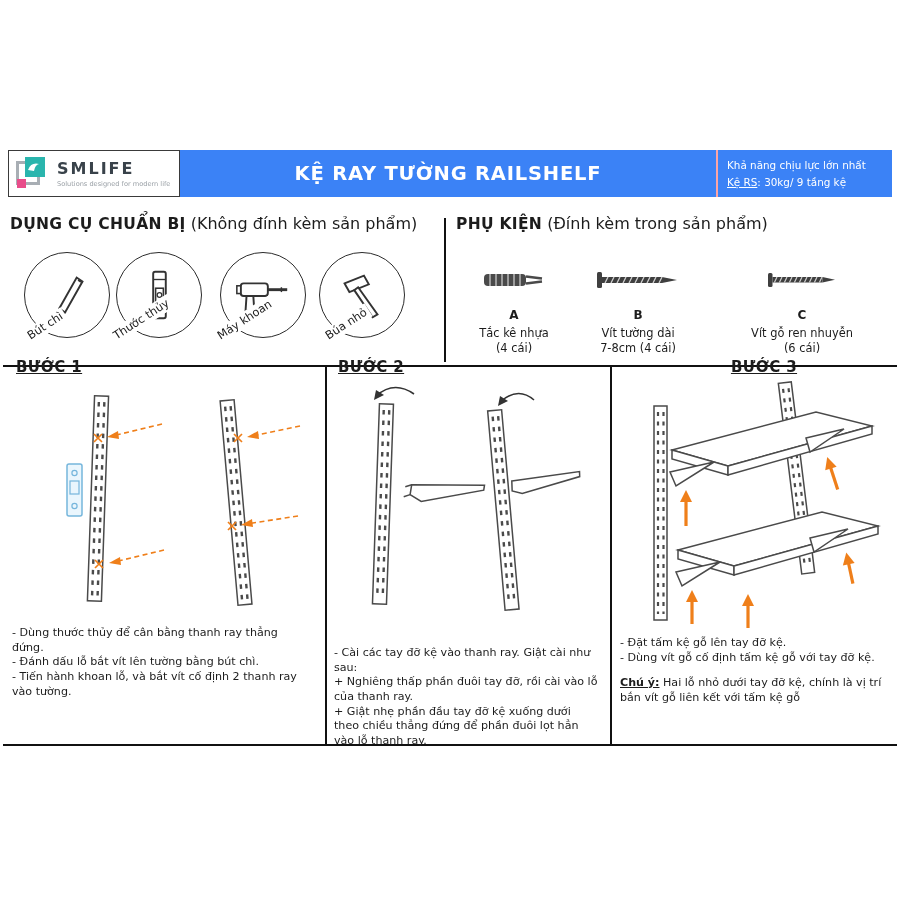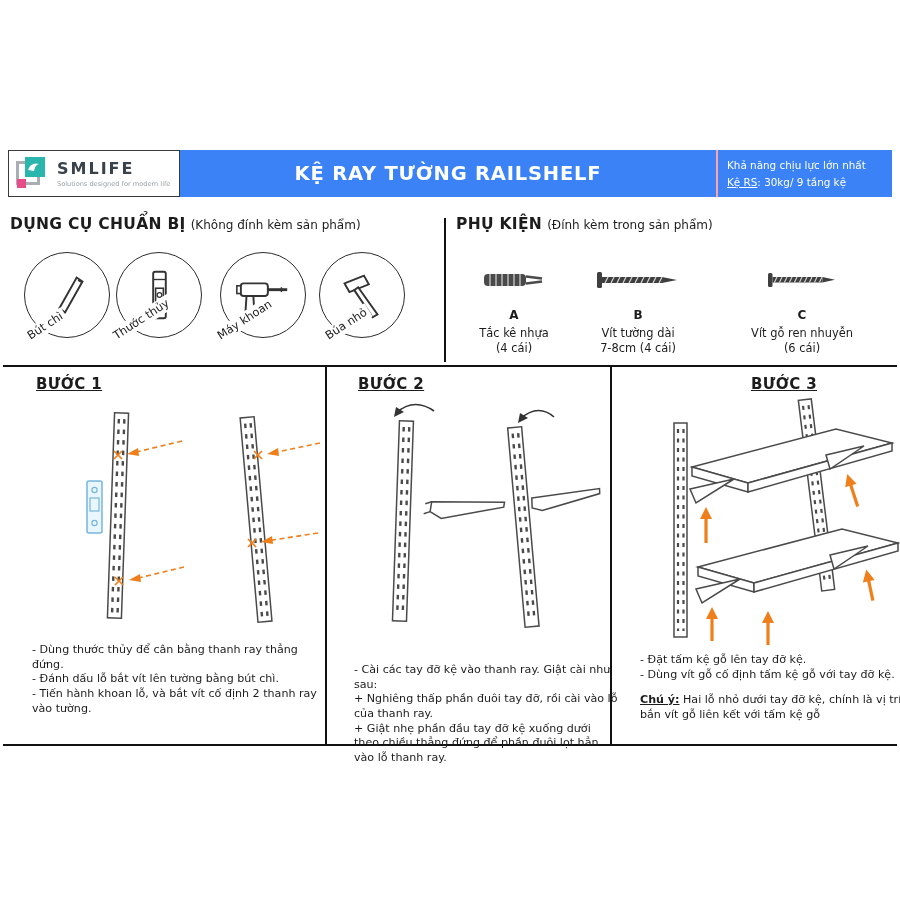--- a/index.html
+++ b/index.html
@@ -16,38 +16,38 @@
   .logo-pink{position:absolute;left:1px;top:22px;width:9px;height:9px;background:#e84d8a;}
   .brand{font-size:16px;font-weight:bold;letter-spacing:2px;color:#39424a;}
   .tagline{font-size:6.6px;color:#9aa0a6;margin-top:2px;white-space:nowrap;}
   .title-bar{flex:1;background:#3b82f6;color:#fff;display:flex;align-items:stretch;}
   .main-title{flex:1;display:flex;align-items:center;justify-content:center;font-size:19.5px;font-weight:bold;letter-spacing:.8px;}
   .capacity-box{width:176px;box-sizing:border-box;border-left:2px solid #fca5a5;padding:5px 9px;display:flex;flex-direction:column;justify-content:center;gap:2px;font-size:10.4px;line-height:1.35;}
   .u{text-decoration:underline;}
 
   
   .sec-title{font-size:15.5px;font-weight:800;letter-spacing:.3px;display:inline;}
-  .sec-sub{font-size:12px;font-weight:normal;display:inline;}
+  .sec-sub{font-size:16px;font-weight:normal;display:inline;}
   .tools-sec{position:absolute;left:10px;top:214px;width:432px;height:150px;}
   .acc-sec{position:absolute;left:456px;top:214px;width:436px;height:150px;}
   .tool-circle{position:absolute;top:38px;width:86px;height:86px;border:1.7px solid #2b2b2b;border-radius:50%;box-sizing:border-box;display:flex;align-items:center;justify-content:center;background:#fff;}
   .tool-label{position:absolute;top:117px;font-size:11.4px;background:#fff;padding:0 3px;white-space:nowrap;transform:rotate(-33deg);transform-origin:left center;border-bottom:1px solid #fff;}
   .v-div1{position:absolute;left:444px;top:218px;width:2px;height:144px;background:#111;}
   .acc-item{position:absolute;top:40px;text-align:center;}
   .acc-icon{height:52px;display:flex;align-items:center;justify-content:center;}
   .acc-letter{font-size:12px;font-weight:bold;margin-top:2px;}
   .acc-name{font-size:11.4px;margin-top:4px;line-height:1.3;}
   .acc-qty{font-size:11.4px;line-height:1.3;}
 
   
   .h-line{position:absolute;left:3px;width:894px;height:2px;background:#111;}
   .h-top{top:365px;} .h-bot{top:744px;}
   .v-div2{position:absolute;top:366px;width:2px;height:378px;background:#111;}
   .vd-a{left:325px;} .vd-b{left:610px;}
-  .step{position:absolute;top:371px;margin-left:20px;}
+  .step{position:absolute;top:354px;}
   .step1{left:12px;width:302px;}
   .step2{left:334px;width:268px;}
   .step3{left:620px;width:268px;}
   .step-title{font-size:15px;font-weight:800;text-decoration:underline;letter-spacing:.4px;margin:4px 0 0 4px;}
   .step3 .step-title{margin-left:20px;text-align:center;}
   .step-art{display:block;margin-top:2px;}
   .step-text{font-size:11.1px;line-height:1.32;padding-right:4px;}
   .step-note{font-size:11.1px;line-height:1.32;margin-top:11px;padding-right:4px;}
   .note-label{font-weight:bold;text-decoration:underline;}
 </style>

